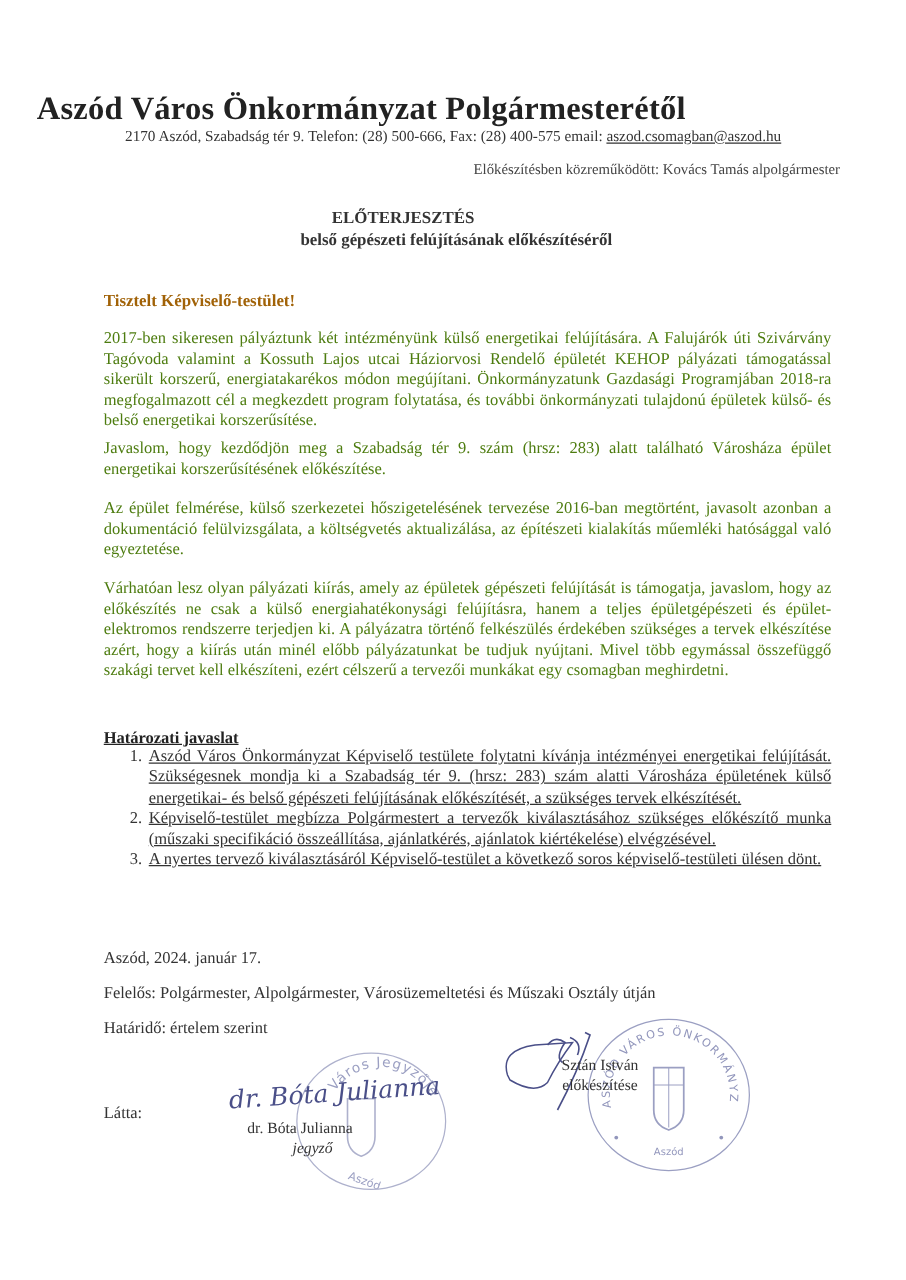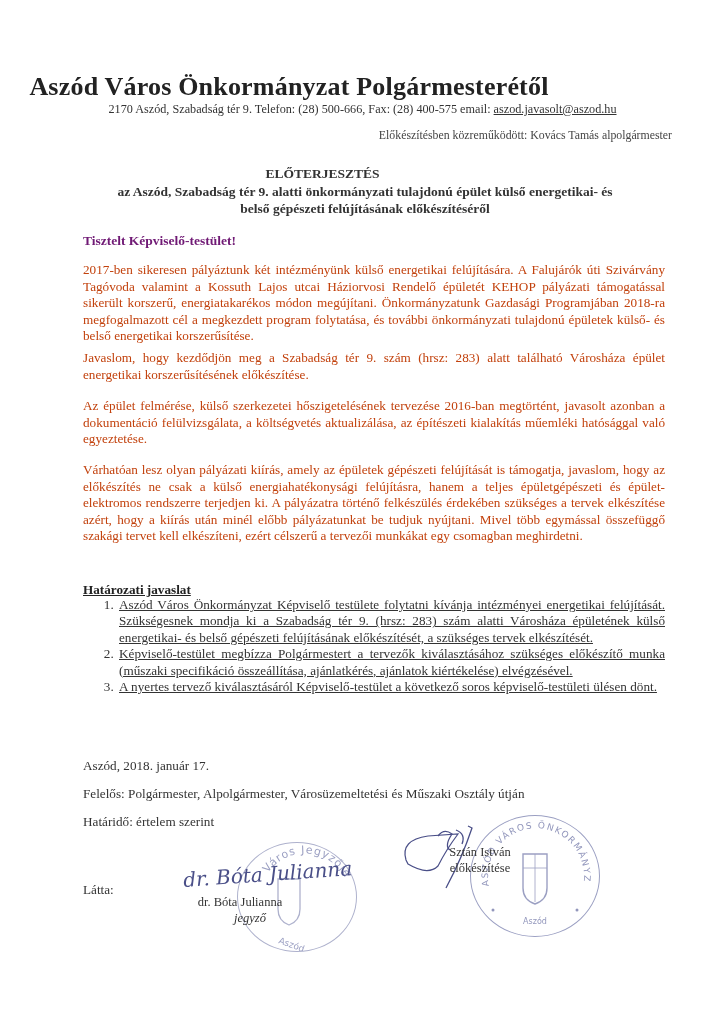--- a/index.html
+++ b/index.html
@@ -23,25 +23,25 @@
   }
   .doc-type {
     left: 0; width: 645px; top: 166px; text-align: center;
     font-size: 13.5px; font-weight: bold; color: #333;
   }
   .subject {
     left: 70px; width: 590px; top: 183px; text-align: center;
     font-size: 13.5px; font-weight: bold; color: #333; line-height: 17px;
   }
   .salutation {
-    left: 83px; top: 233px; font-size: 13.5px; font-weight: bold; color: #701a75;
+    left: 83px; top: 233px; font-size: 13.5px; font-weight: bold; color: #a16207;
   }
   .para {
     left: 83px; width: 582px; font-size: 13.2px; line-height: 16.6px;
-    text-align: justify; color: #c2410c;
+    text-align: justify; color: #4d7c0f;
   }
   .resolution-heading {
     left: 83px; top: 582px; font-size: 13.2px; font-weight: bold;
     text-decoration: underline; color: #222;
   }
   ol.resolution {
     left: 83px; width: 582px; top: 597px; margin: 0; padding: 0 0 0 34px;
     font-size: 13.2px; line-height: 16.4px; text-align: justify; color: #333;
     box-sizing: border-box;
   }
@@ -52,45 +52,44 @@
     border: 1.5px solid #8a8fb8; border-radius: 50%;
     color: #7f84b0; opacity: 0.85;
   }
   .scribble { color: #4a4f88; font-style: italic; font-family: "DejaVu Serif", serif; }
 </style>
 </head>
 <body>
 
 <div class="abs org-title">Aszód Város Önkormányzat Polgármesterétől</div>
 <div class="abs contact">
-  <span>2170 Aszód, Szabadság tér 9. Telefon: (28) 500-666, Fax: (28) 400-575 email: </span><span class="email">aszod.javasolt@aszod.hu</span>
+  <span>2170 Aszód, Szabadság tér 9. Telefon: (28) 500-666, Fax: (28) 400-575 email: </span><span class="email">aszod.csomagban@aszod.hu</span>
 </div>
 <div class="abs prepared">Előkészítésben közreműködött: Kovács Tamás alpolgármester</div>
 
 <div class="abs doc-type">ELŐTERJESZTÉS</div>
 <div class="abs subject">
-  <div>az Aszód, Szabadság tér 9. alatti önkormányzati tulajdonú épület külső energetikai- és</div>
   <div>belső gépészeti felújításának előkészítéséről</div>
 </div>
 
 <div class="abs salutation">Tisztelt Képviselő-testület!</div>
 
 <div class="abs para" style="top:262px;">2017-ben sikeresen pályáztunk két intézményünk külső energetikai felújítására. A Falujárók úti Szivárvány Tagóvoda valamint a Kossuth Lajos utcai Háziorvosi Rendelő épületét KEHOP pályázati támogatással sikerült korszerű, energiatakarékos módon megújítani. Önkormányzatunk Gazdasági Programjában 2018-ra megfogalmazott cél a megkezdett program folytatása, és további önkormányzati tulajdonú épületek külső- és belső energetikai korszerűsítése.</div>
 <div class="abs para" style="top:350px;">Javaslom, hogy kezdődjön meg a Szabadság tér 9. szám (hrsz: 283) alatt található Városháza épület energetikai korszerűsítésének előkészítése.</div>
 <div class="abs para" style="top:398px;">Az épület felmérése, külső szerkezetei hőszigetelésének tervezése 2016-ban megtörtént, javasolt azonban a dokumentáció felülvizsgálata, a költségvetés aktualizálása, az építészeti kialakítás műemléki hatósággal való egyeztetése.</div>
 <div class="abs para" style="top:462px;">Várhatóan lesz olyan pályázati kiírás, amely az épületek gépészeti felújítását is támogatja, javaslom, hogy az előkészítés ne csak a külső energiahatékonysági felújításra, hanem a teljes épületgépészeti és épület-elektromos rendszerre terjedjen ki. A pályázatra történő felkészülés érdekében szükséges a tervek elkészítése azért, hogy a kiírás után minél előbb pályázatunkat be tudjuk nyújtani. Mivel több egymással összefüggő szakági tervet kell elkészíteni, ezért célszerű a tervezői munkákat egy csomagban meghirdetni.</div>
 
 <div class="abs resolution-heading">Határozati javaslat</div>
 <ol class="abs resolution">
   <li>Aszód Város Önkormányzat Képviselő testülete folytatni kívánja intézményei energetikai felújítását. Szükségesnek mondja ki a Szabadság tér 9. (hrsz: 283) szám alatti Városháza épületének külső energetikai- és belső gépészeti felújításának előkészítését, a szükséges tervek elkészítését.</li>
   <li>Képviselő-testület megbízza Polgármestert a tervezők kiválasztásához szükséges előkészítő munka (műszaki specifikáció összeállítása, ajánlatkérés, ajánlatok kiértékelése) elvégzésével.</li>
   <li>A nyertes tervező kiválasztásáról Képviselő-testület a következő soros képviselő-testületi ülésen dönt.</li>
 </ol>
 
-<div class="abs line" style="top:758px;">Aszód, 2018. január 17.</div>
+<div class="abs line" style="top:758px;">Aszód, 2024. január 17.</div>
 <div class="abs line" style="top:786px;">Felelős: Polgármester, Alpolgármester, Városüzemeltetési és Műszaki Osztály útján</div>
 <div class="abs line" style="top:814px;">Határidő: értelem szerint</div>
 
 <div class="abs stamp" style="left:470px; top:815px; width:128px; height:120px;">
   <svg width="128" height="120" viewBox="0 0 128 120">
     <defs>
       <path id="arcM" d="M 18 70 A 48 48 0 1 1 112 70"></path>
     </defs>
     <text font-size="9" fill="#7f84b0" font-family="DejaVu Sans, sans-serif" letter-spacing="1.5">
       <textPath href="#arcM">ASZÓD VÁROS ÖNKORMÁNYZAT</textPath>

